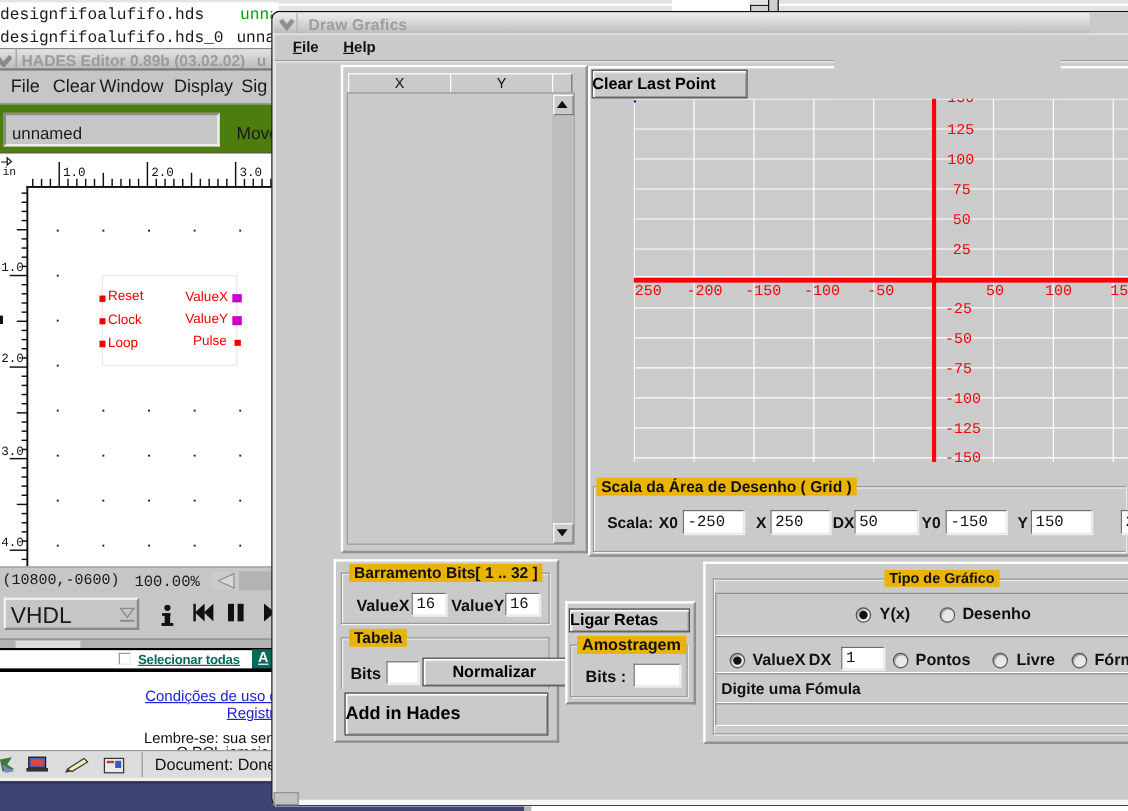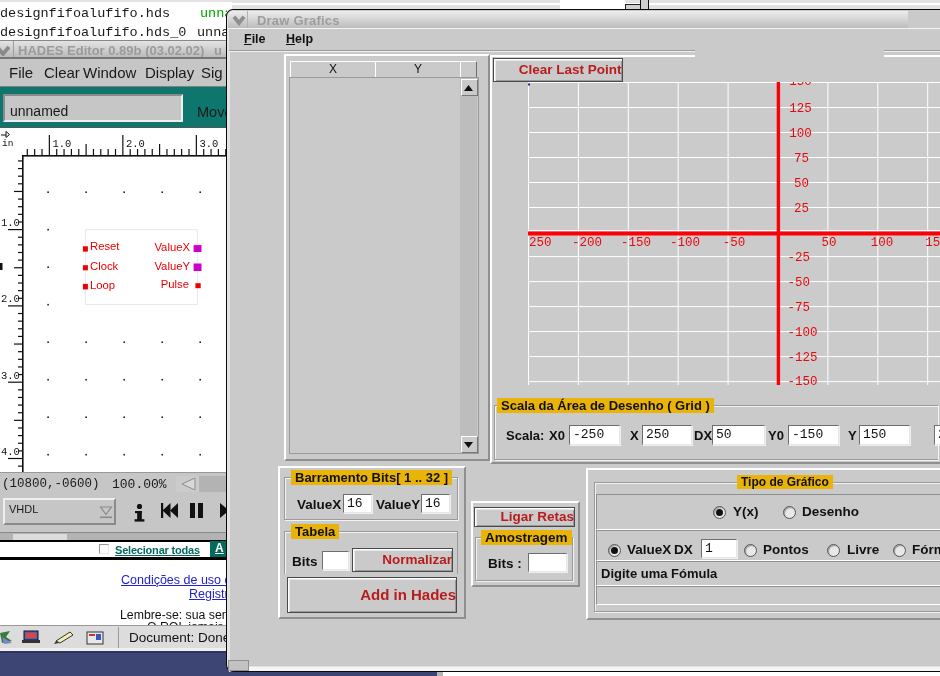--- a/index.html
+++ b/index.html
@@ -9,21 +9,21 @@
   .mono{font-family:"Liberation Mono",monospace;}
   .b{font-weight:bold;}
   
   .praised{border-style:solid;border-width:2px;border-color:#ffffff #8f8f8f #8f8f8f #ffffff;background:#cacaca;}
   
   .psunk{border-style:solid;border-width:1px;border-color:#8f8f8f #ffffff #ffffff #8f8f8f;background:#cacaca;}
   
   .etch{border:1px solid #9a9a9a;box-shadow:1px 1px 0 #f2f2f2, inset 1px 1px 0 #f2f2f2;}
   .glabel{position:absolute;background:#eab308;padding:0 4px;font-weight:bold;font-size:13px;color:#111;}
   
-  .mbtn{position:absolute;background:#cacaca;border:1px solid #4a4a4a;box-shadow:inset 1px 1px 0 #ffffff, inset 2px 2px 0 #e8e8e8, inset -1px -1px 0 #9a9a9a;color:#b91c1c;font-weight:bold;text-align:right;}
+  .mbtn{position:absolute;background:#cacaca;border:1px solid #4a4a4a;box-shadow:inset 1px 1px 0 #ffffff, inset 2px 2px 0 #e8e8e8, inset -1px -1px 0 #9a9a9a;color:#000000;font-weight:bold;text-align:left;}
   
   .tfield{position:absolute;background:#ffffff;border-style:solid;border-width:1px;border-color:#6e6e6e #e6e6e6 #e6e6e6 #6e6e6e;box-shadow:1px 1px 0 #efefef;font-family:"Liberation Mono",monospace;font-size:13px;color:#111;padding:1px 0 0 3px;overflow:hidden;}
   .radio{position:absolute;width:11px;height:11px;border-radius:50%;background:#e8e8e8;border:1px solid #555;box-shadow:inset 1px 1px 1px #999;}
   .radio.sel::after{content:"";position:absolute;left:2px;top:2px;width:7px;height:7px;border-radius:50%;background:#111;}
   .rlabel{position:absolute;font-weight:bold;font-size:13.5px;color:#111;}
 </style>
 </head>
 <body>
 <div class="screen">
 
@@ -51,21 +51,21 @@
   <div class="abs" style="left:0;top:57px;width:229px;height:2px;background:#777;"></div>
   <div class="abs" style="left:0;top:59px;width:229px;height:27px;background:#c6c6c6;">
     <div class="abs" style="left:9px;top:5px;font-size:15px;color:#1a1a1a;">File</div>
     <div class="abs" style="left:44px;top:5px;font-size:15px;color:#1a1a1a;">Clear</div>
     <div class="abs" style="left:83px;top:5px;font-size:15px;color:#1a1a1a;">Window</div>
     <div class="abs" style="left:145px;top:5px;font-size:15px;color:#1a1a1a;">Display</div>
     <div class="abs" style="left:201px;top:5px;font-size:15px;color:#1a1a1a;">Sig</div>
   </div>
   <div class="abs" style="left:0;top:86px;width:229px;height:1px;background:#808080;"></div>
 
-  <div class="abs" style="left:0;top:87px;width:229px;height:41px;background:#0f766e;">
+  <div class="abs" style="left:0;top:87px;width:229px;height:41px;background:#4d7c0f;">
     <div class="abs" style="left:3px;top:7px;width:176px;height:24px;background:#c6c6c6;border-style:solid;border-width:2px;border-color:#8a8a8a #efefef #efefef #8a8a8a;">
       <div class="abs" style="left:5px;top:7px;font-size:14px;color:#1a1a1a;">unnamed</div>
     </div>
     <div class="abs" style="left:197px;top:17px;font-size:14.5px;color:#1a1a1a;">Move</div>
   </div>
   <div class="abs" style="left:0;top:127px;width:229px;height:1px;background:#555;"></div>
 
   <div class="abs" style="left:0;top:128px;width:229px;height:344px;background:#ffffff;overflow:hidden;">
     <svg class="abs" style="left:0;top:0;" width="229" height="344" viewBox="0 0 229 344">
 
@@ -204,21 +204,21 @@
     <div class="abs" style="left:176px;top:3px;width:53px;height:16px;background:#b3b3b3;">
       <div class="abs" style="left:0;top:0;width:23px;height:16px;background:#cbcbcb;"></div>
       <svg class="abs" style="left:2px;top:1px;" width="20" height="14">
           <path d="M17 1 L4 7 L17 13 Z" fill="#d8d8d8" stroke="#8f8f8f" stroke-width="1"></path>
         </svg>
     </div>
   </div>
 
   <div class="abs" style="left:0;top:495px;width:229px;height:37px;background:#c6c6c6;">
     <div class="abs" style="left:3px;top:3px;width:109px;height:23px;background:#c6c6c6;border-style:solid;border-width:2px;border-color:#efefef #8a8a8a #8a8a8a #efefef;">
-      <div class="abs" style="left:4px;top:3px;font-size:11px;color:#1a1a1a;">VHDL</div>
+      <div class="abs" style="left:4px;top:3px;font-size:19px;color:#1a1a1a;">VHDL</div>
       <svg class="abs" style="left:94px;top:6px;" width="14" height="14">
           <path d="M1.5 1 L12.5 1 L7 8.5 Z" fill="#c6c6c6" stroke="#8a8a8a" stroke-width="1.2"></path>
           <rect x="1" y="10.5" width="12" height="1.6" fill="#8a8a8a"></rect>
         </svg>
     </div>
     <svg class="abs" style="left:132px;top:9px;" width="14" height="18">
         <circle cx="7.5" cy="2.5" r="2.6" fill="#111"></circle>
         <rect x="5.2" y="7" width="4.6" height="9" fill="#111"></rect>
         <rect x="3" y="7" width="7" height="2.2" fill="#111"></rect>
         <rect x="2.6" y="15.2" width="9.8" height="2.4" fill="#111"></rect>
@@ -400,21 +400,21 @@
   <div class="abs etch" style="left:284px;top:477px;width:172px;height:41px;"></div>
   <div class="glabel" style="left:291px;top:470px;">Barramento Bits[ 1 .. 32 ]</div>
   <div class="abs b" style="left:297px;top:497px;font-size:13.5px;color:#111;">ValueX</div>
   <div class="tfield" style="left:343px;top:494px;width:24px;height:16px;">16</div>
   <div class="abs b" style="left:376px;top:497px;font-size:13.5px;color:#111;">ValueY</div>
   <div class="tfield" style="left:421px;top:494px;width:24px;height:16px;">16</div>
   <div class="abs etch" style="left:284px;top:531px;width:172px;height:42px;border-bottom:none;box-shadow:inset 1px 1px 0 #f2f2f2;"></div>
   <div class="glabel" style="left:291px;top:524px;">Tabela</div>
   <div class="abs b" style="left:292px;top:554px;font-size:13.5px;color:#111;">Bits</div>
   <div class="tfield" style="left:322px;top:551px;width:22px;height:16px;"></div>
-  <div class="mbtn" style="left:352px;top:548px;width:99px;height:22px;font-size:13.5px;line-height:21px;">Normalizar</div>
+  <div class="mbtn" style="left:352px;top:548px;width:99px;height:22px;font-size:13.5px;line-height:21px;padding-left:24px;">Normalizar</div>
   <div class="mbtn" style="left:287px;top:577px;width:168px;height:34px;font-size:15px;line-height:33px;">Add in Hades</div>
 
   <div class="abs praised" style="left:471px;top:501px;width:105px;height:82px;"></div>
   <div class="mbtn" style="left:474px;top:507px;width:99px;height:18px;font-size:13.5px;line-height:17px;">Ligar Retas</div>
   <div class="abs etch" style="left:475px;top:537px;width:96px;height:42px;"></div>
   <div class="glabel" style="left:481px;top:530px;font-size:13.5px;">Amostragem</div>
   <div class="abs b" style="left:488px;top:556px;font-size:13.5px;color:#111;">Bits :</div>
   <div class="tfield" style="left:528px;top:553px;width:34px;height:16px;"></div>
 
   <div class="abs praised" style="left:586px;top:468px;width:354px;height:148px;border-right:none;"></div>

